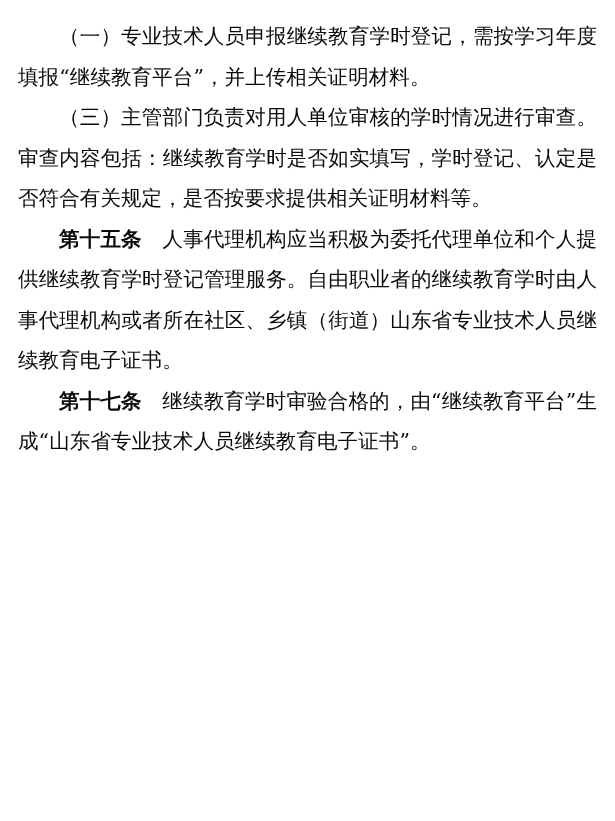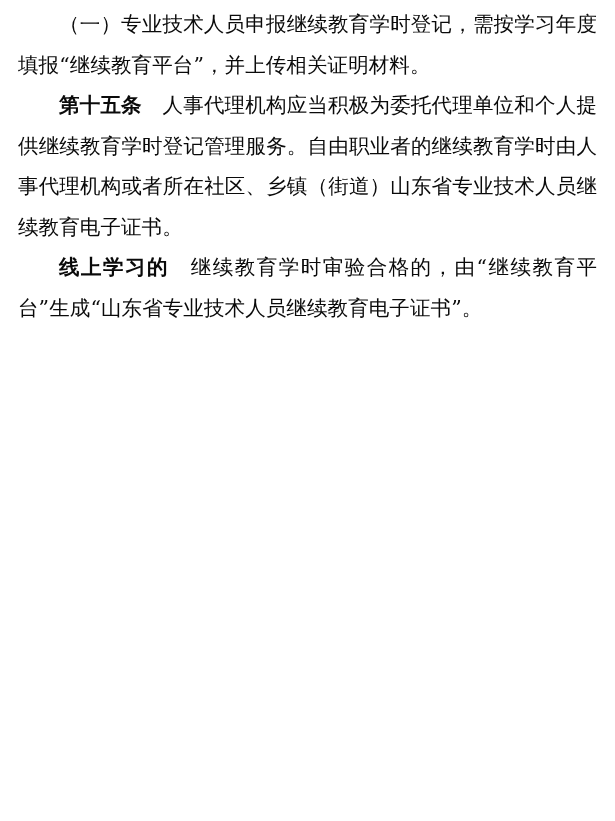--- a/index.html
+++ b/index.html
@@ -11,21 +11,21 @@
     width: 615px;
     height: 821px;
     overflow: hidden;
     font-family: "DejaVu Serif", serif;
     color: #0a0a0a;
   }
   #page {
     width: 615px;
     height: 821px;
     box-sizing: border-box;
-    padding: 4px 18px 0 18px;
+    padding: 16px 18px 0 18px;
     position: relative;
   }
   .para {
     font-size: 20.5px;
     line-height: 40.5px;
     text-align: justify;
     text-justify: inter-ideograph;
     letter-spacing: 0.1px;
     margin: 0;
     text-indent: 0;
@@ -39,20 +39,21 @@
   }
 </style>
 </head>
 <body>
 
 <div id="page">
 
   <p class="para indent2">（一）专业技术人员申报继续教育学时登记，需按学习年度填报“继续教育平台”，并上传相关证明材料。</p>
 
 
+  <p class="para indent2">（三）主管部门负责对用人单位审核的学时情况进行审查。审查内容包括：继续教育学时是否如实填写，学时登记、认定是否符合有关规定，是否按要求提供相关证明材料等。</p>
 
 
   <p class="para indent2"><span class="bold-lead">第十五条</span><span>　人事代理机构应当积极为委托代理单位和个人提供继续教育学时登记管理服务。自由职业者的继续教育学时由人事代理机构或者所在社区、乡镇（街道）山东省专业技术人员继续教育电子证书。</span></p>
 
 
-  <p class="para indent2"><span class="bold-lead">线上学习的</span><span>　继续教育学时审验合格的，由“继续教育平台”生成“山东省专业技术人员继续教育电子证书”。</span></p>
+  <p class="para indent2"><span class="bold-lead">第十七条</span><span>　继续教育学时审验合格的，由“继续教育平台”生成“山东省专业技术人员继续教育电子证书”。</span></p>
 
 </div>
 
 </body></html>

